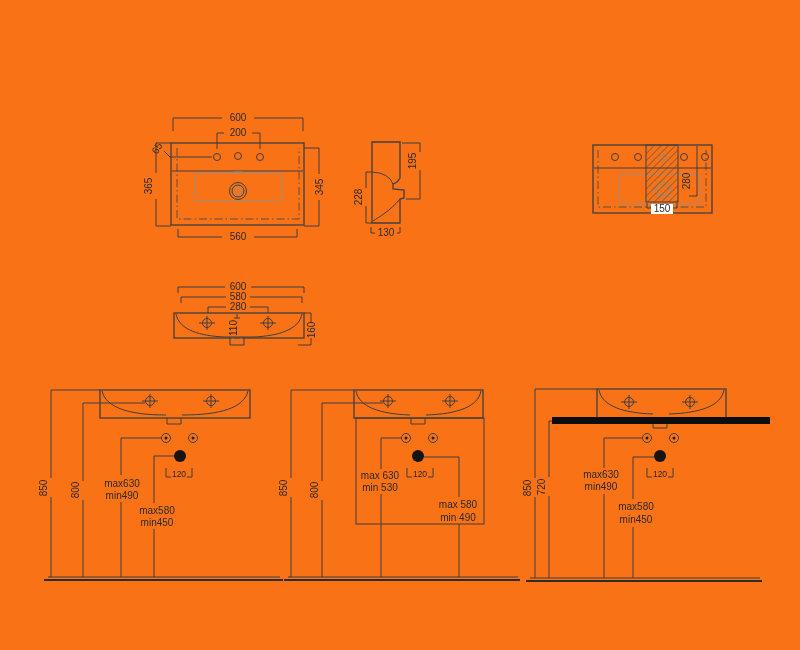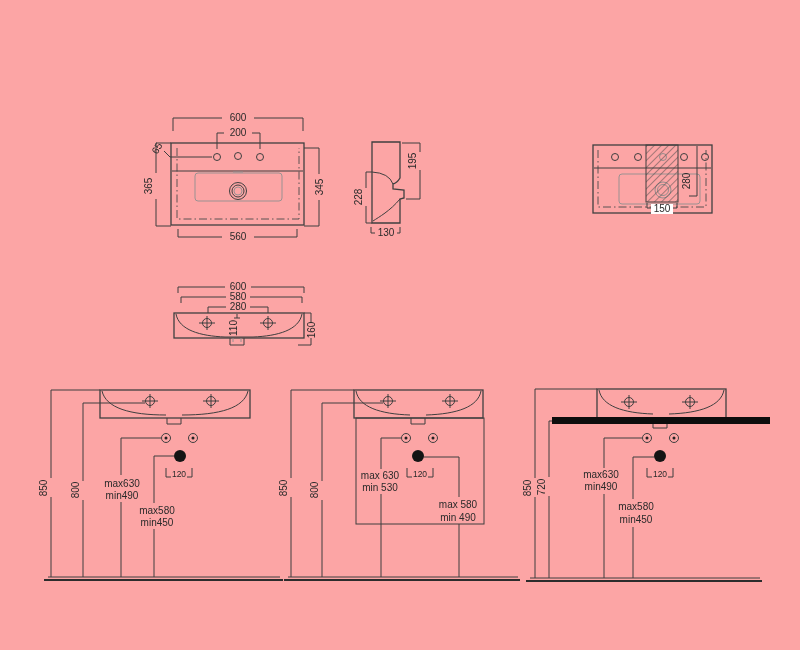--- a/index.html
+++ b/index.html
@@ -1,16 +1,16 @@
 <!DOCTYPE html>
 <html><head>
 <meta charset="utf-8">
 <style>
   html,body{margin:0;padding:0;background:#ffffff;}
-  .page{position:relative;width:800px;height:650px;background:#fca5a5;overflow:hidden;}
+  .page{position:relative;width:800px;height:650px;background:#f97316;overflow:hidden;}
   svg{display:block;}
   .t{font-family:"Liberation Sans",sans-serif;font-size:10px;fill:#2a2a2a;}
   .ts{font-family:"Liberation Sans",sans-serif;font-size:8.5px;fill:#2a2a2a;}
   .ln{stroke:#3f3f3f;stroke-width:1;fill:none;}
   .ln2{stroke:#3f3f3f;stroke-width:1.3;fill:none;}
   .thin{stroke:#909090;stroke-width:0.9;fill:none;}
   .faint{stroke:#8a8a8a;stroke-width:0.9;fill:none;}
   .dd{stroke:#4a4a4a;stroke-width:0.9;fill:none;stroke-dasharray:8 3 1.5 3;}
   .fillw{fill:#ffffff;}
 </style>

